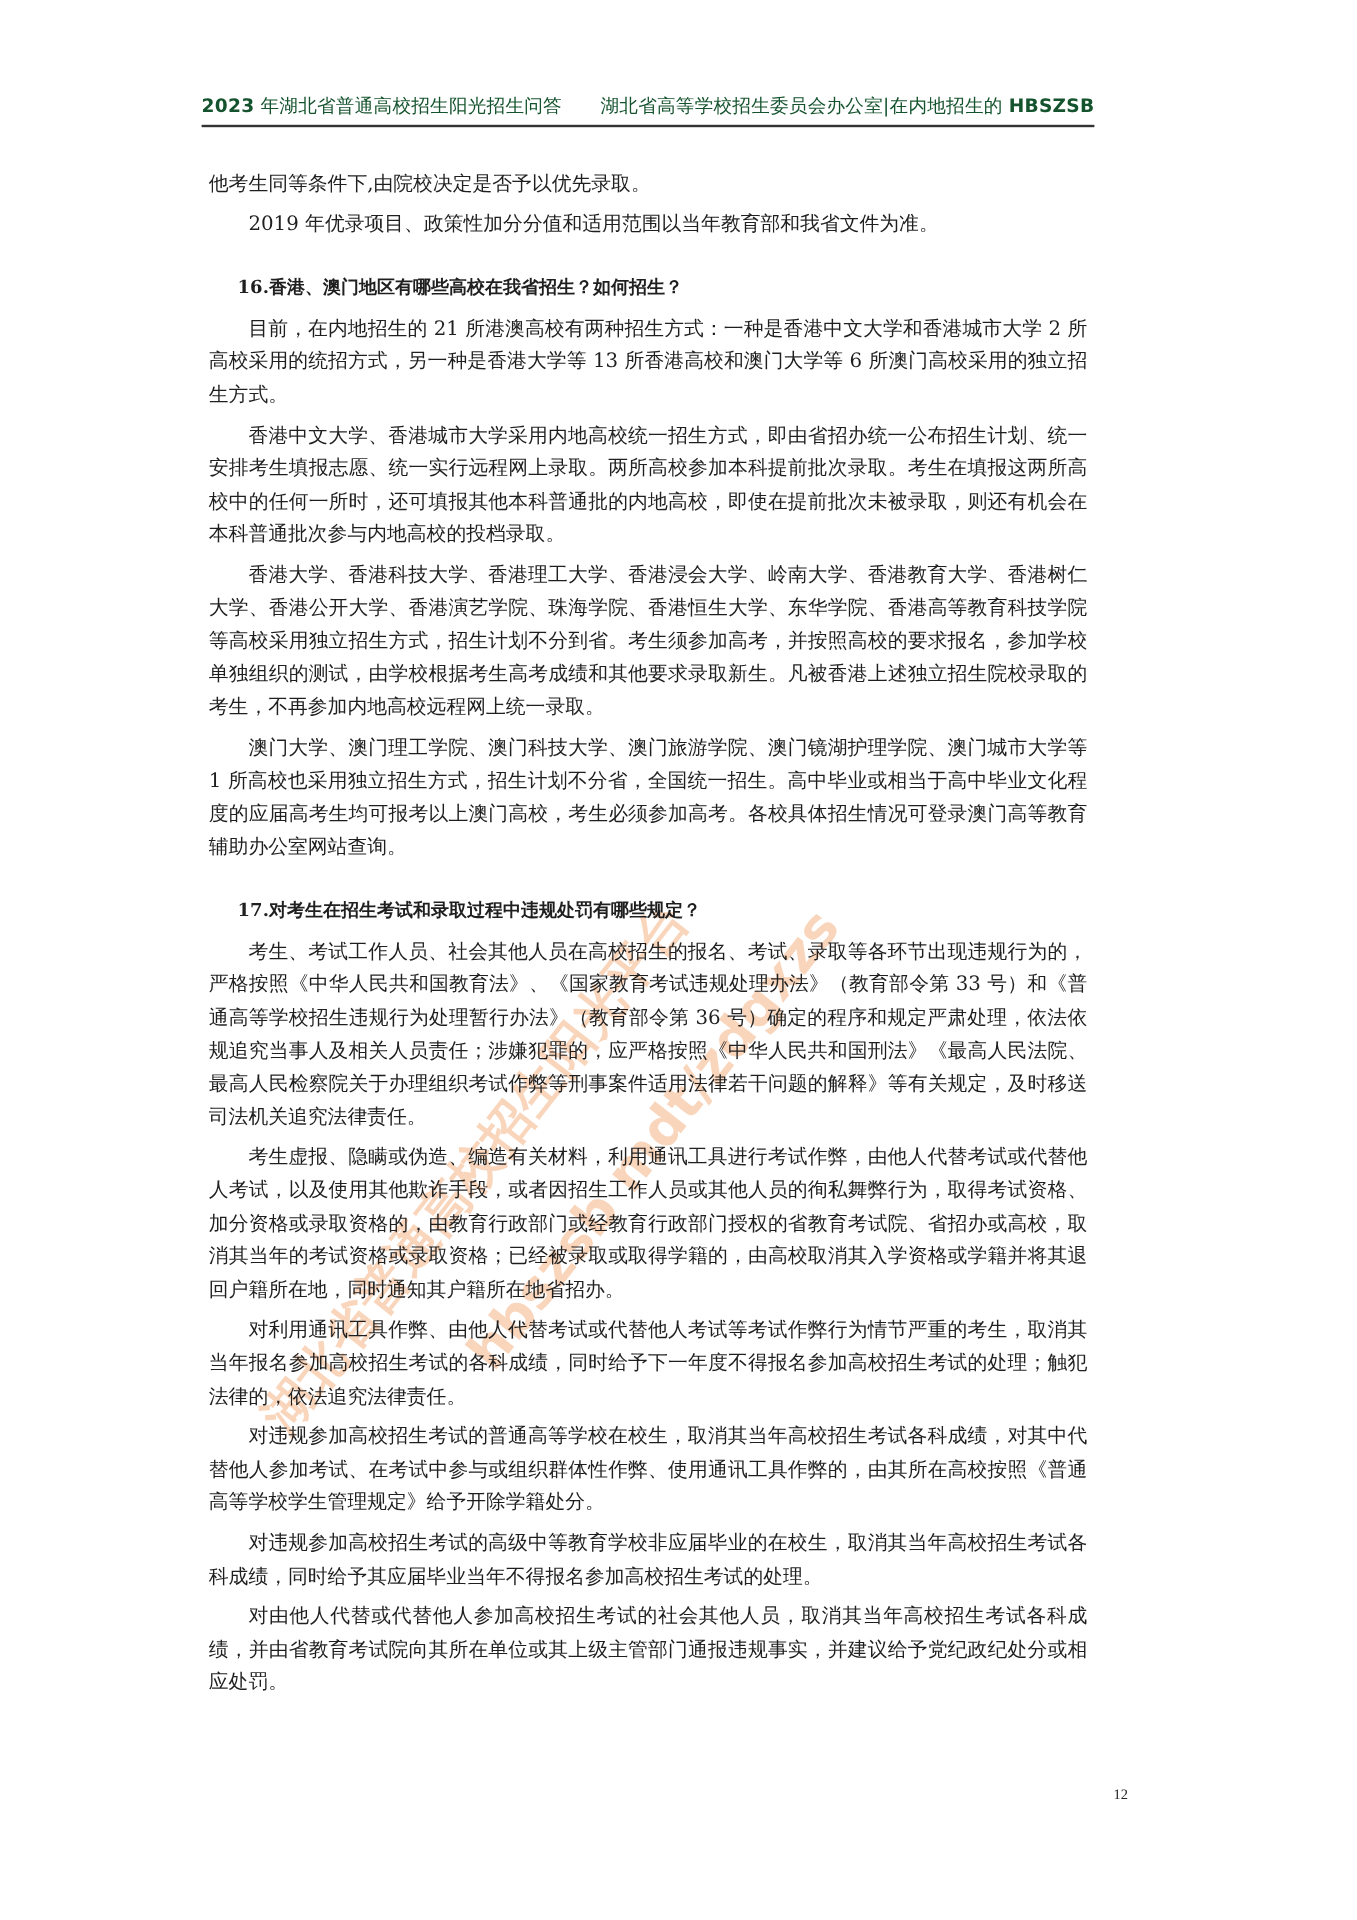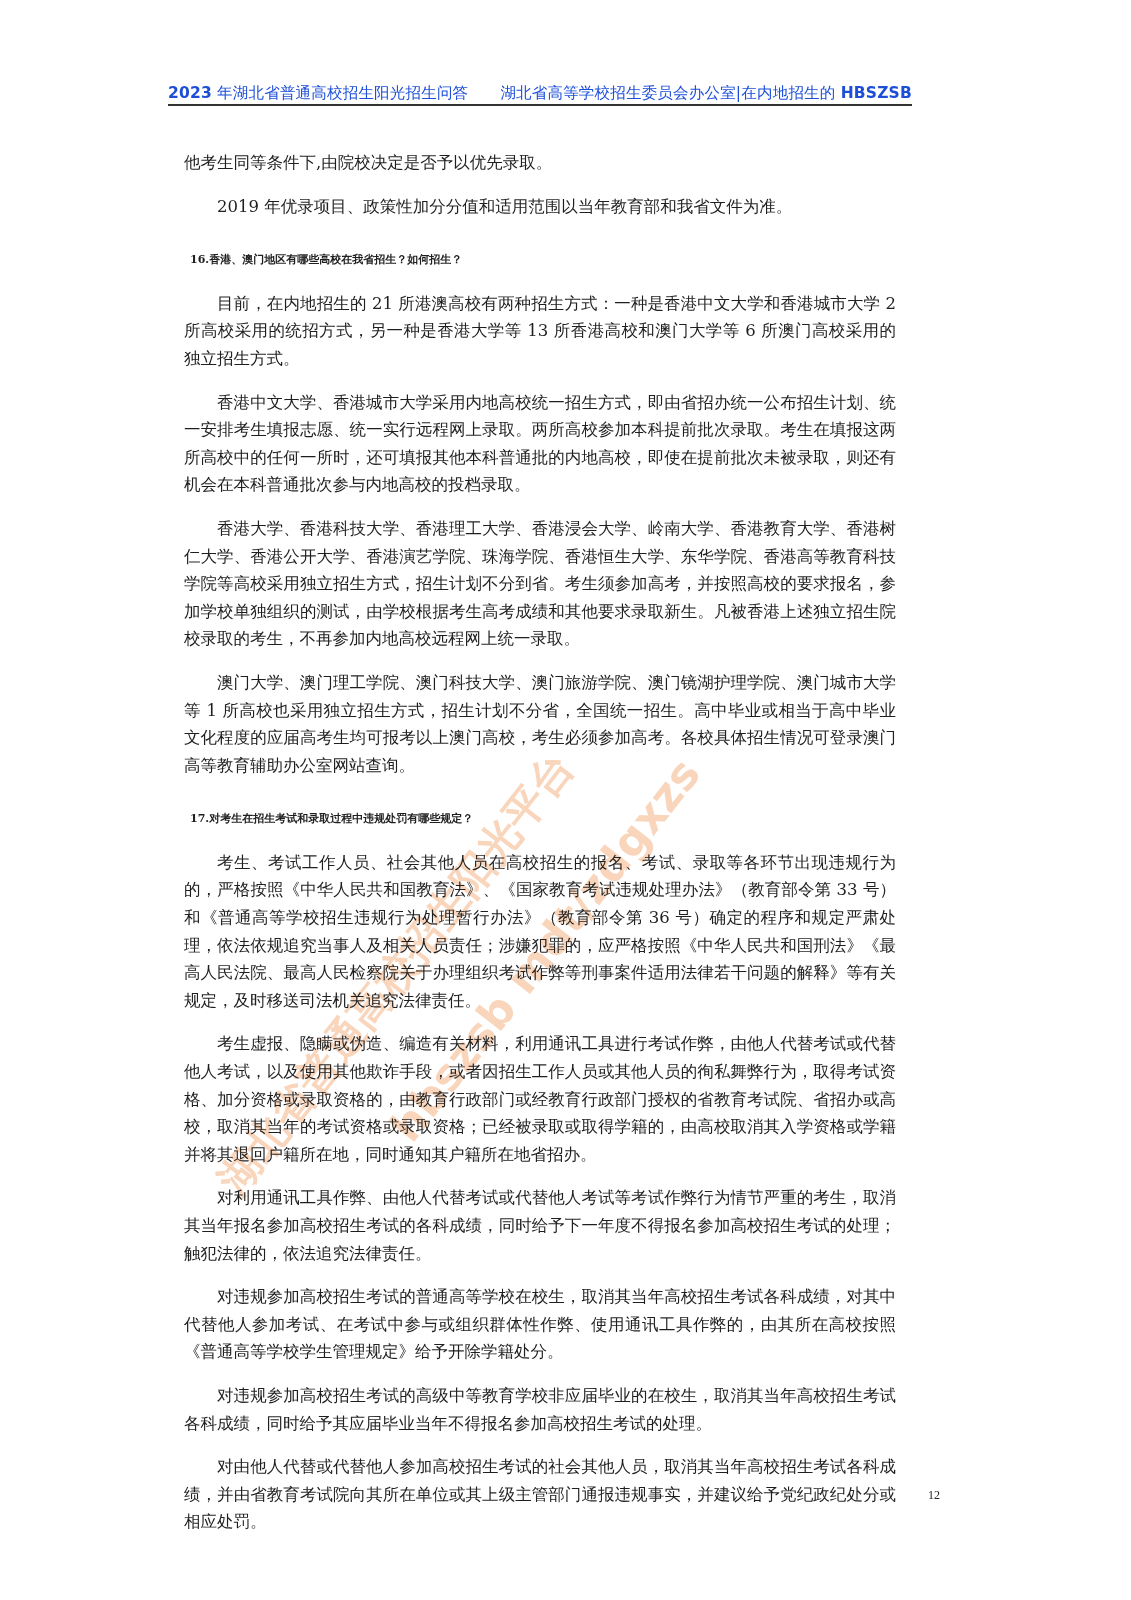--- a/index.html
+++ b/index.html
@@ -1,29 +1,29 @@
 <!DOCTYPE html>
 <html><head>
 <meta charset="utf-8">
 <style>
   html, body { margin:0; padding:0; background:#ffffff; }
   body { width:1131px; height:1600px; position:relative; overflow:hidden;
          font-family:"DejaVu Serif", "Liberation Serif", serif; color:#1f1f1f; }
   .page-header { position:absolute; left:168px; top:78px; width:744px; height:26px;
-                 display:flex; justify-content:space-between; align-items:flex-end;
+                 display:flex; justify-content:space-between; align-items:flex-start;
                  font-family:"DejaVu Sans","Liberation Sans",sans-serif; font-size:15.5px;
-                 color:#1d4ed8; letter-spacing:0.2px; }
+                 color:#14532d; letter-spacing:0.2px; }
   .page-header b { font-weight:bold; }
   .header-rule { position:absolute; left:168px; top:104px; width:744px; height:0;
                  border-top:2px solid #333; }
   .content { position:absolute; left:168px; top:133px; width:744px;
              font-size:16.5px; line-height:27.6px; text-align:justify; }
-  .content p { margin:16px; text-indent:2em; }
+  .content p { margin:6px; text-indent:2em; }
   .content p.noindent { text-indent:0; }
-  .content h3 { margin:26px 0 0 0; font-size:11px; line-height:27.6px; font-weight:bold;
+  .content h3 { margin:26px 0 0 0; font-size:15px; line-height:27.6px; font-weight:bold;
                 text-indent:2em; }
   .page-number { position:absolute; left:928px; top:1488px; font-size:12px;
                  font-family:"Liberation Serif", serif; color:#222; }
   .watermark { position:absolute; pointer-events:none; color:#f2a36a; opacity:0.45;
                font-family:"DejaVu Sans","Liberation Sans",sans-serif; font-weight:bold;
                white-space:nowrap; transform-origin:left bottom; }
 </style>
 </head>
 <body>
 

